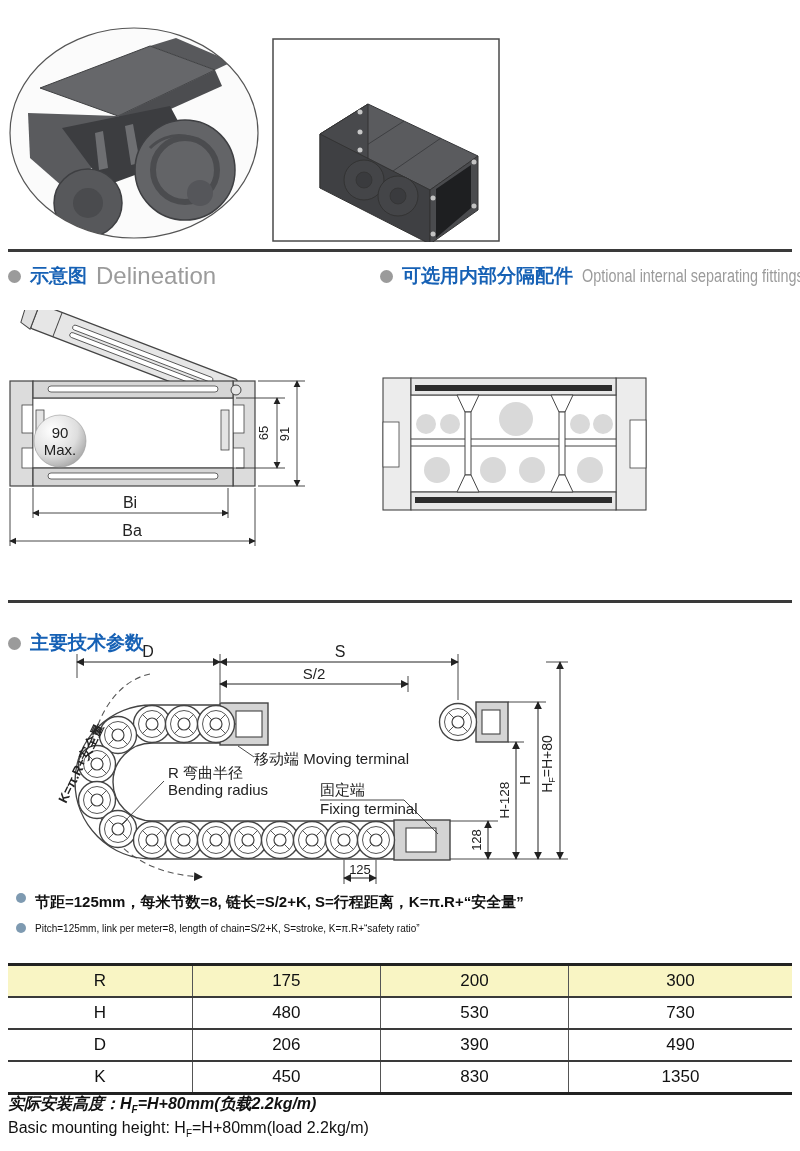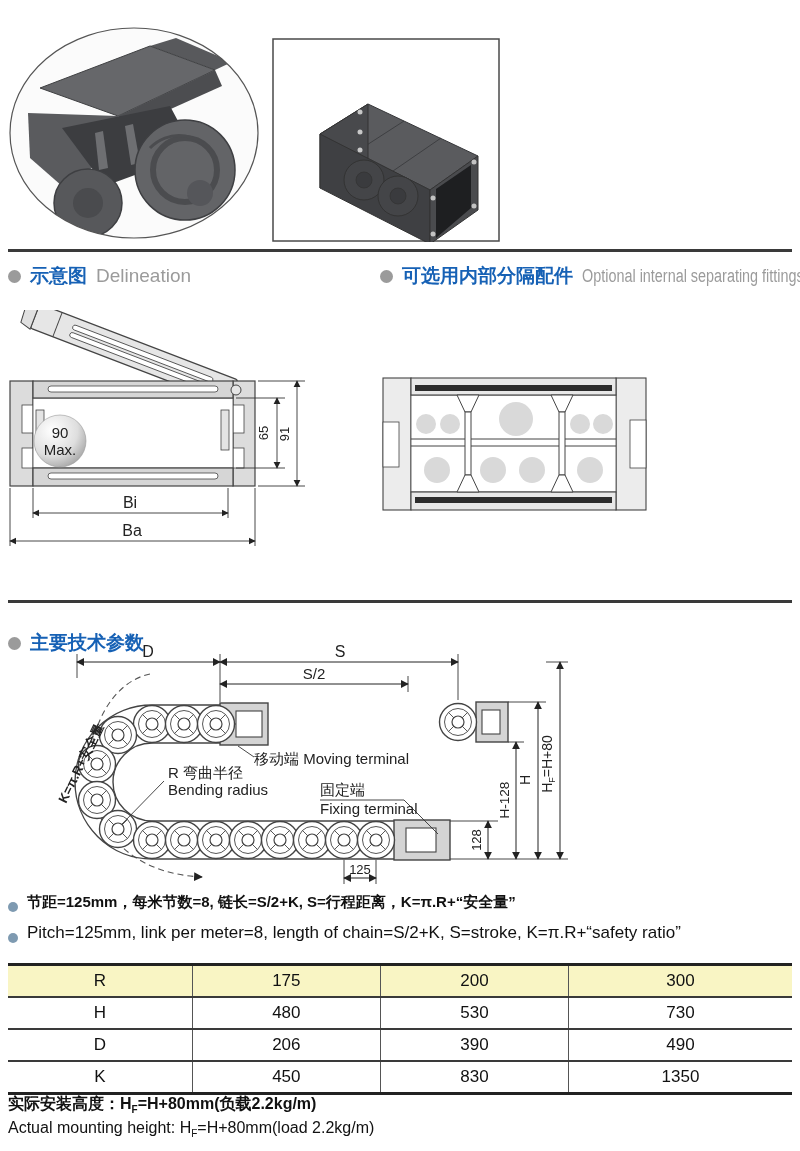--- a/index.html
+++ b/index.html
@@ -5,35 +5,35 @@
   html,body{margin:0;padding:0;background:#fff;}
   .page{position:relative;width:800px;height:1151px;background:#fff;overflow:hidden;
         font-family:"Liberation Sans","DejaVu Sans",sans-serif;color:#1a1a1a;}
   svg{display:block;}
   svg text{font-family:"Liberation Sans","DejaVu Sans",sans-serif;fill:#222;}
   .abs{position:absolute;}
   .divider{position:absolute;left:8px;width:784px;height:3px;background:#3a3a3a;}
   .sec-header{position:absolute;display:flex;align-items:center;height:30px;}
   .bullet{width:13px;height:13px;border-radius:50%;background:#9b9b9b;flex:0 0 auto;}
   .sec-zh{font-size:19px;font-weight:bold;color:#1661b5;margin-left:9px;white-space:nowrap;}
-  .sec-en{font-size:19px;color:#9b9b9b;margin-left:9px;white-space:nowrap;}
+  .sec-en{font-size:24px;color:#9b9b9b;margin-left:9px;white-space:nowrap;}
   .sec-en.condensed{display:inline-block;transform:scaleX(.8);transform-origin:left center;font-size:18px;}
-  .note-line{position:absolute;left:8px;display:flex;align-items:flex-end;white-space:nowrap;}
+  .note-line{position:absolute;left:16px;display:flex;align-items:flex-start;white-space:nowrap;}
   .note-bullet{width:10px;height:10px;border-radius:50%;background:#7e9ab1;margin-right:9px;flex:0 0 auto;}
   .note-zh{font-size:15px;font-weight:600;color:#111;}
-  .note-en{font-size:17px;font-weight:500;color:#111;}
+  .note-en{font-size:10px;font-weight:500;color:#111;}
   table.spec{position:absolute;left:8px;top:963px;width:784px;border-collapse:collapse;table-layout:fixed;
              border-top:3px solid #222;border-bottom:3px solid #222;}
   table.spec td{height:28px;text-align:center;font-size:17px;color:#111;
                 border-bottom:2px solid #3a3a3a;}
   table.spec tr:last-child td{border-bottom:none;}
   table.spec td + td{border-left:1.5px solid #555;margin-left:19px;}
   table.spec tr.hdr td{background:#f9f5c4;}
   .footer-line{position:absolute;left:8px;white-space:nowrap;color:#111;}
-  .footer-zh{font-size:16px;font-weight:600;}
+  .footer-zh{font-size:16px;font-weight:600;font-style:italic;}
   .footer-en{font-size:16px;font-weight:500;}
   .footer-line sub{font-size:10px;}
 </style>
 </head>
 <body>
 
 <div class="page">
 
   <svg class="abs" style="left:0;top:18px" width="265" height="230" viewBox="0 0 265 230">
     <defs>
@@ -351,15 +351,15 @@
     <tr>
       <td>K</td>
       <td>450</td>
       <td>830</td>
       <td>1350</td>
     </tr>
   </tbody>
     </table>
 
   <div class="footer-line footer-zh" style="top:1094px"><span>实际安装高度：H</span><sub>F</sub><span>=H+80mm(负载2.2kg/m)</span></div>
-  <div class="footer-line footer-en" style="top:1119px"><span>Actual mounting height: H</span><sub>F</sub><span>=H+80mm(load 2.2kg/m)</span></div>
+  <div class="footer-line footer-en" style="top:1119px"><span>Basic mounting height: H</span><sub>F</sub><span>=H+80mm(load 2.2kg/m)</span></div>
 
 </div>
 
 </body></html>

